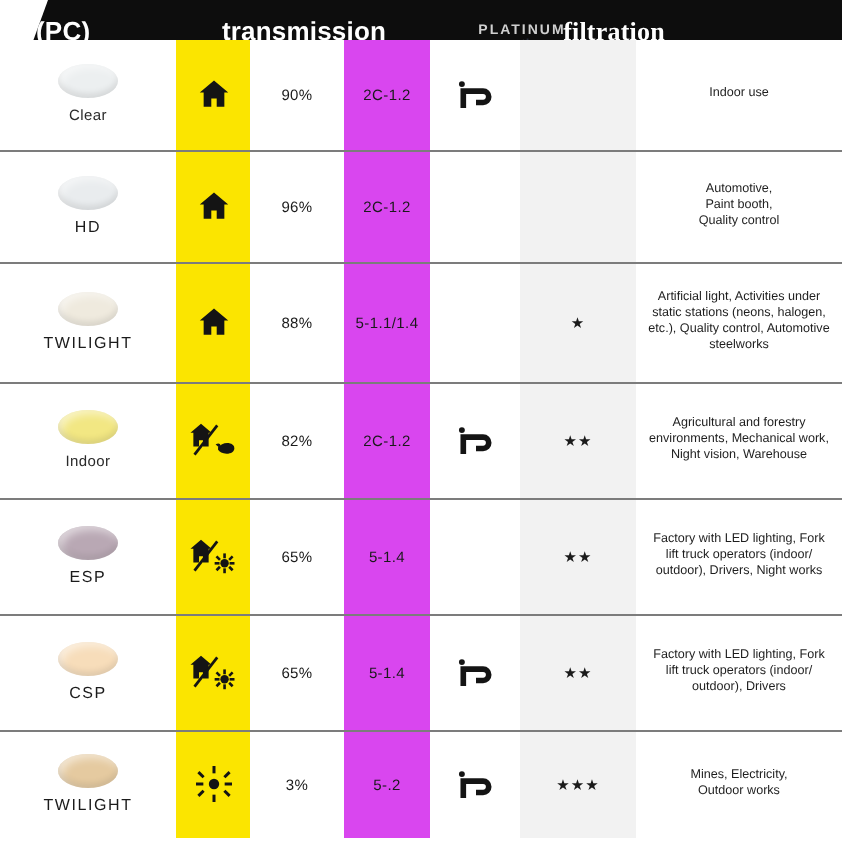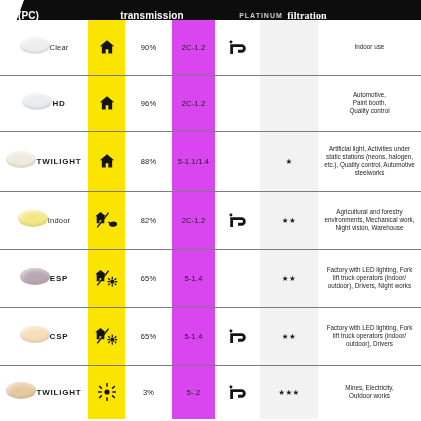--- a/index.html
+++ b/index.html
@@ -20,21 +20,21 @@
     overflow: hidden;
   }
   
   .hdr-wedge {
     position: absolute; left: -6px; top: -4px;
     width: 26px; height: 30px; background: #ffffff;
     transform: skewX(-20deg);
   }
   .hdr-cell {
     position: absolute; bottom: 0px;
-    font-size: 10px; font-weight: bold;
+    font-size: 13px; font-weight: bold;
     color: #fff; text-align: center; line-height: 8px;
     letter-spacing: .1px;
   }
   .hdr-ghost { color: #2a2f3d; font-weight: bold; }
   .hdr-pc   { left: 14px;  width: 74px; text-align: left; padding-left: 4px;}
   .hdr-tr   { left: 92px;  width: 120px; margin-top: 34px; }
   .hdr-pl   { left: 205px; width: 112px; }
   .hdr-fl   { left: 252px; width: 110px; font-family: Liberation Serif, serif; }
   .plat-logo { font-size: 7px; letter-spacing: 1px; color:#cfcfcf; }
 
@@ -51,28 +51,28 @@
   }
   .c-lens  { width: 88px; }
   .c-env   { width: 37px; background: #fbe500; }
   .c-vlt   { width: 47px; }
   .c-trans { width: 43px; background: #d946ef; }
   .c-plat  { width: 45px; }
   .c-filt  { width: 58px; background: #f2f2f2; }
   .c-use   { width: 103px; }
 
   
-  .lens-wrap { display: flex; flex-direction: row; align-items: center; justify-content: center; }
+  .lens-wrap { display: flex; flex-direction: column; align-items: center; justify-content: center; }
   .lens {
     width: 30px; height: 17px; border-radius: 50%;
     margin-bottom: 4px;
     box-shadow: inset 0 -2px 3px rgba(0,0,0,.10), inset 2px 2px 4px rgba(255,255,255,.55);
   }
   .lens-name {
-    font-size: 8px; font-weight: bold; color: #1b1b1b;
+    font-size: 8px; font-weight: normal; color: #1b1b1b;
     letter-spacing: .8px;
   }
   .lens-name.small { font-size: 7.5px; letter-spacing: .2px; font-weight: normal; color:#2a2a2a;}
 
   .val { font-size: 8px; font-weight: normal; color:#1b1b1b; letter-spacing:.2px; }
   .stars { font-size: 9px; color:#111; letter-spacing: .5px; }
   .use-txt { font-size: 6.3px; line-height: 8.2px; color:#1e1e1e; padding: 0 5px; }
 
   svg { display:block; }
   .icon-cell { display:flex; align-items:center; justify-content:center; }

